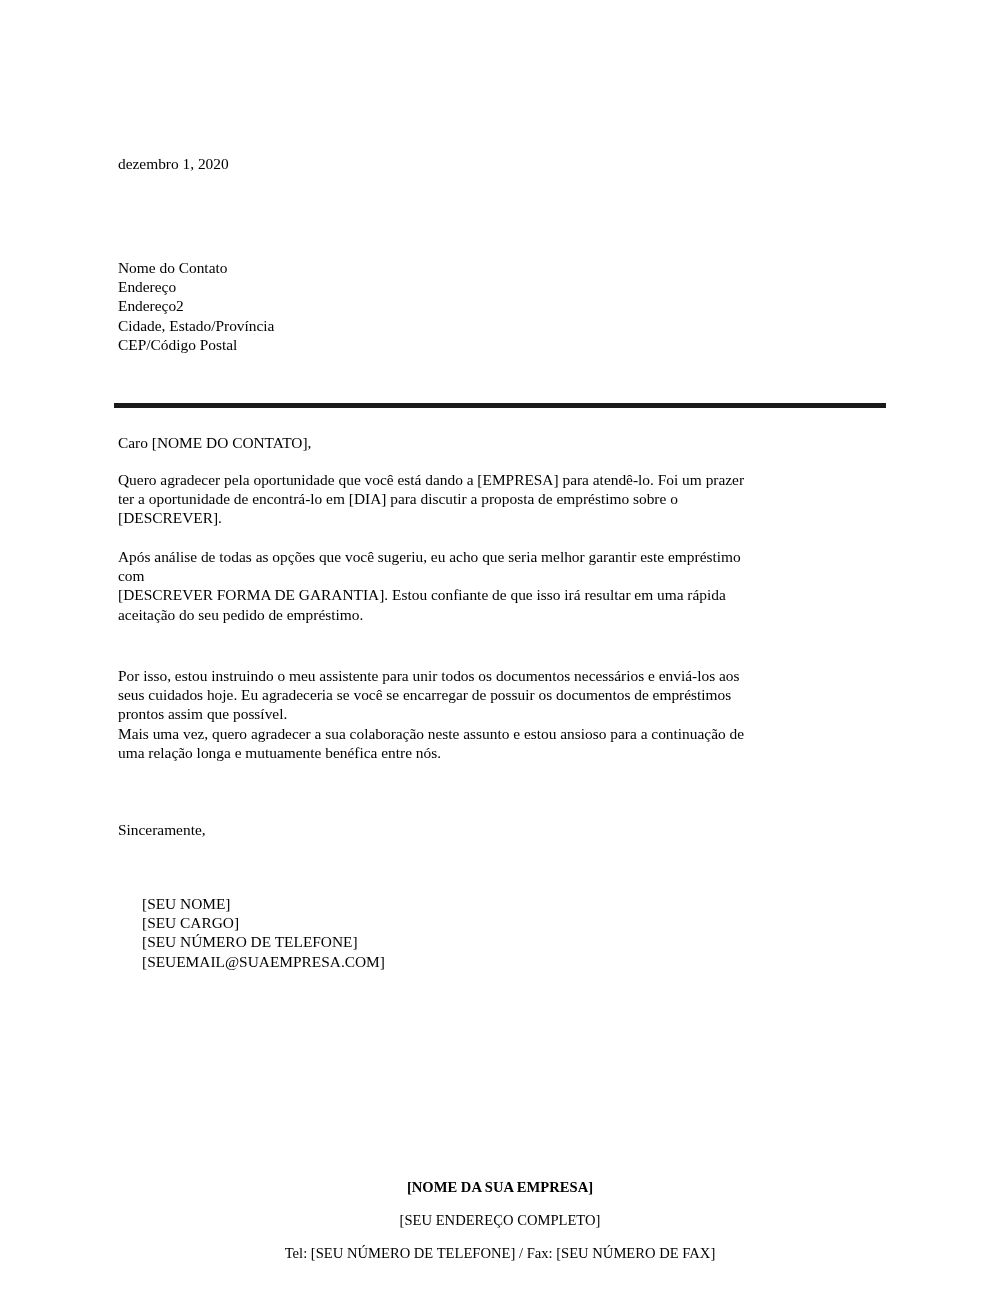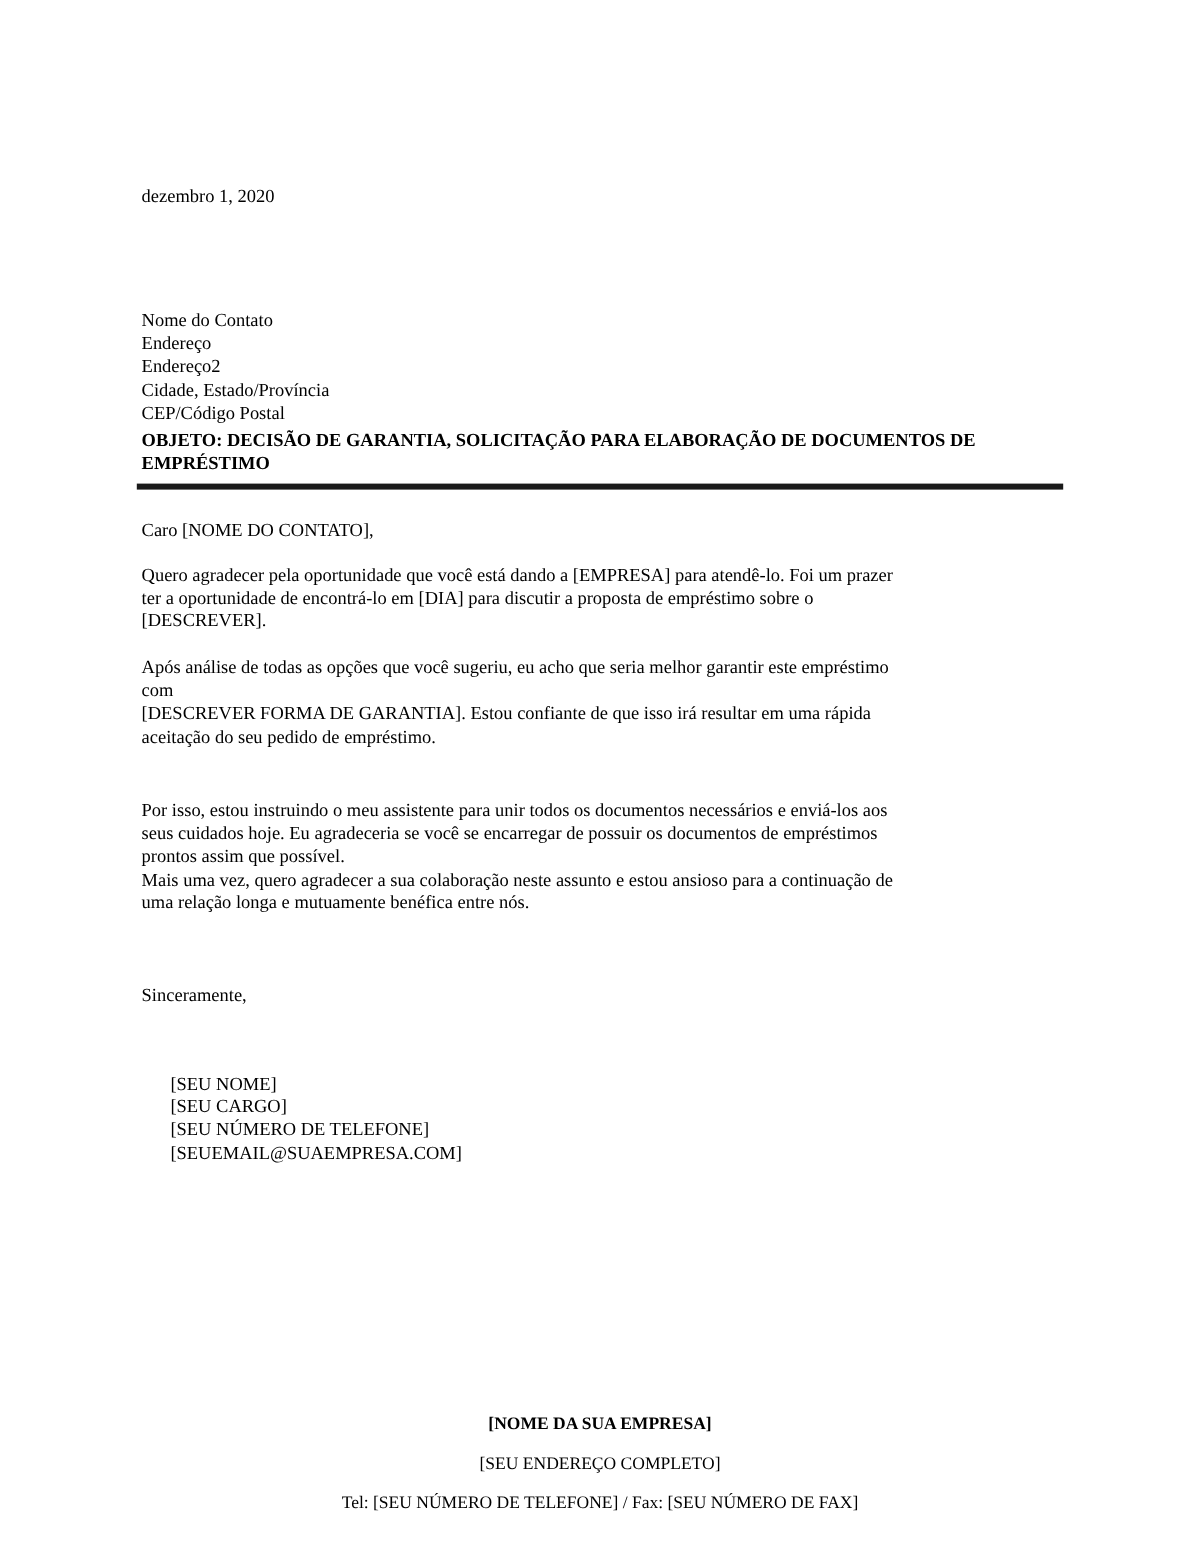--- a/index.html
+++ b/index.html
@@ -58,22 +58,20 @@
 <div class="page">
 
   <div class="abs block date">dezembro 1, 2020</div>
 
   <div class="abs block recipient">Nome do Contato
 Endereço
 Endereço2
 Cidade, Estado/Província
 CEP/Código Postal</div>
 
-  <div class="abs block subject">OBJETO: DECISÃO DE GARANTIA, SOLICITAÇÃO PARA ELABORAÇÃO DE DOCUMENTOS DE
-EMPRÉSTIMO</div>
 
   <div class="abs divider"></div>
 
   <div class="abs block salutation">Caro [NOME DO CONTATO],</div>
 
   <div class="abs block para-1">Quero agradecer pela oportunidade que você está dando a [EMPRESA] para atendê-lo. Foi um prazer
 ter a oportunidade de encontrá-lo em [DIA] para discutir a proposta de empréstimo sobre o
 [DESCREVER].</div>
 
   <div class="abs block para-2">Após análise de todas as opções que você sugeriu, eu acho que seria melhor garantir este empréstimo

